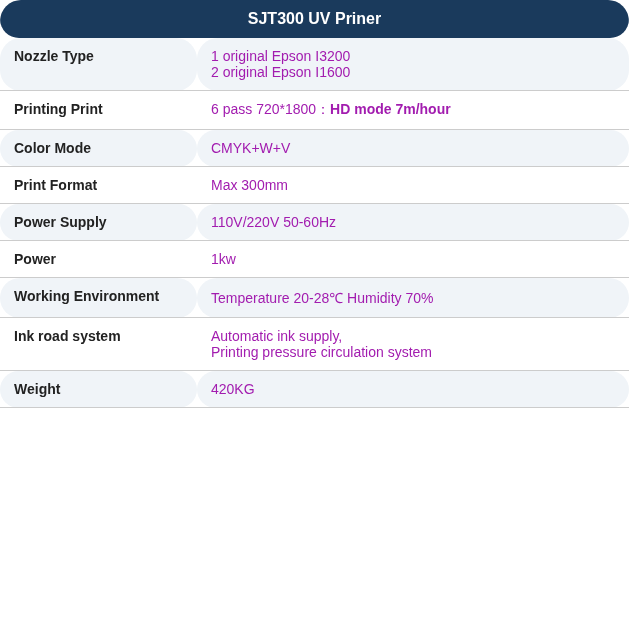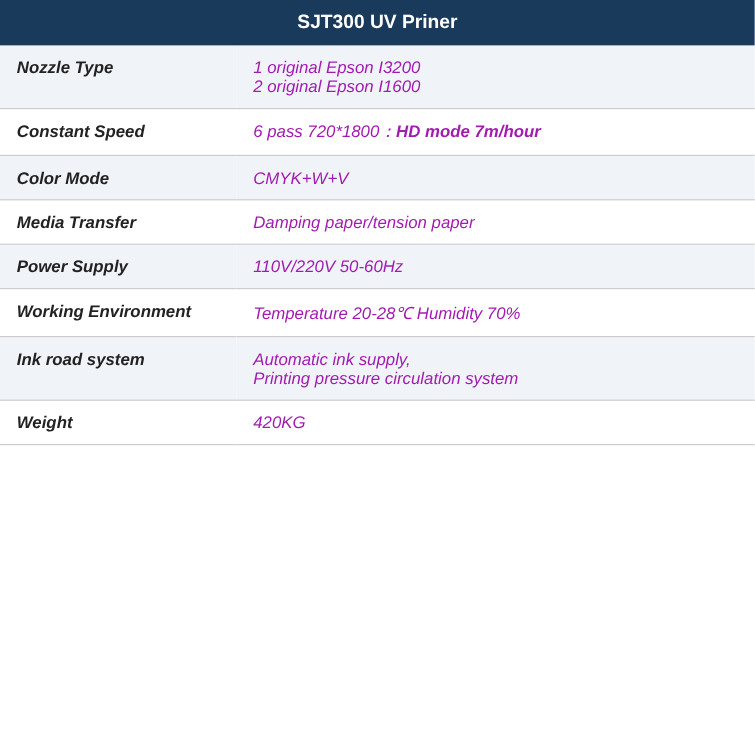--- a/index.html
+++ b/index.html
@@ -1,18 +1,19 @@
 <!DOCTYPE html>
 <html><head>
   <meta charset="utf-8">
   <style>
     * {
       margin: 0;
       padding: 0;
       box-sizing: border-box;
+      border-radius: 21px;
     }
     body {
       font-family: Arial, sans-serif;
       font-size: 14px;
       background: #fff;
       width: 629px;
       min-height: 619px;
     }
     .table-wrapper {
       width: 629px;
@@ -21,21 +22,20 @@
       background-color: #1a3a5c;
       color: #fff;
       text-align: center;
       padding: 10px 0;
       font-size: 16px;
       font-weight: bold;
     }
     .spec-table {
       width: 100%;
       border-collapse: collapse;
-      font-style: italic;
     }
     .spec-table tr {
       border-bottom: 1px solid #ccc;
     }
     .spec-table tr:nth-child(odd) {
       background-color: #f0f4f8;
     }
     .spec-table tr:nth-child(even) {
       background-color: #ffffff;
     }
@@ -65,34 +65,38 @@
   <div class="header-row">
     <span>SJT300 UV Priner</span>
   </div>
   <table class="spec-table">
     <tbody id="table-body">
     <tr>
           <td>Nozzle Type</td>
           <td><span>1 original Epson I3200</span><br><span>2 original Epson I1600</span></td>
         </tr>
         <tr>
-          <td>Constant Speed</td>
+          <td>Printing Print</td>
           <td><span>6 pass 720*1800：</span><span class="bold-text">HD mode 7m/hour</span></td>
         </tr>
         <tr>
           <td>Color Mode</td>
           <td>CMYK+W+V</td>
         </tr>
         <tr>
-          <td>Media Transfer</td>
-          <td>Damping paper/tension paper</td>
+          <td>Print Format</td>
+          <td>Max 300mm</td>
         </tr>
         <tr>
           <td>Power Supply</td>
           <td>110V/220V 50-60Hz</td>
+        </tr>
+        <tr>
+          <td>Power</td>
+          <td>1kw</td>
         </tr>
         <tr>
           <td>Working Environment</td>
           <td>Temperature 20-28℃ Humidity 70%</td>
         </tr>
         <tr>
           <td>Ink road system</td>
           <td><span>Automatic ink supply,</span><br><span>Printing pressure circulation system</span></td>
         </tr>
         <tr>

